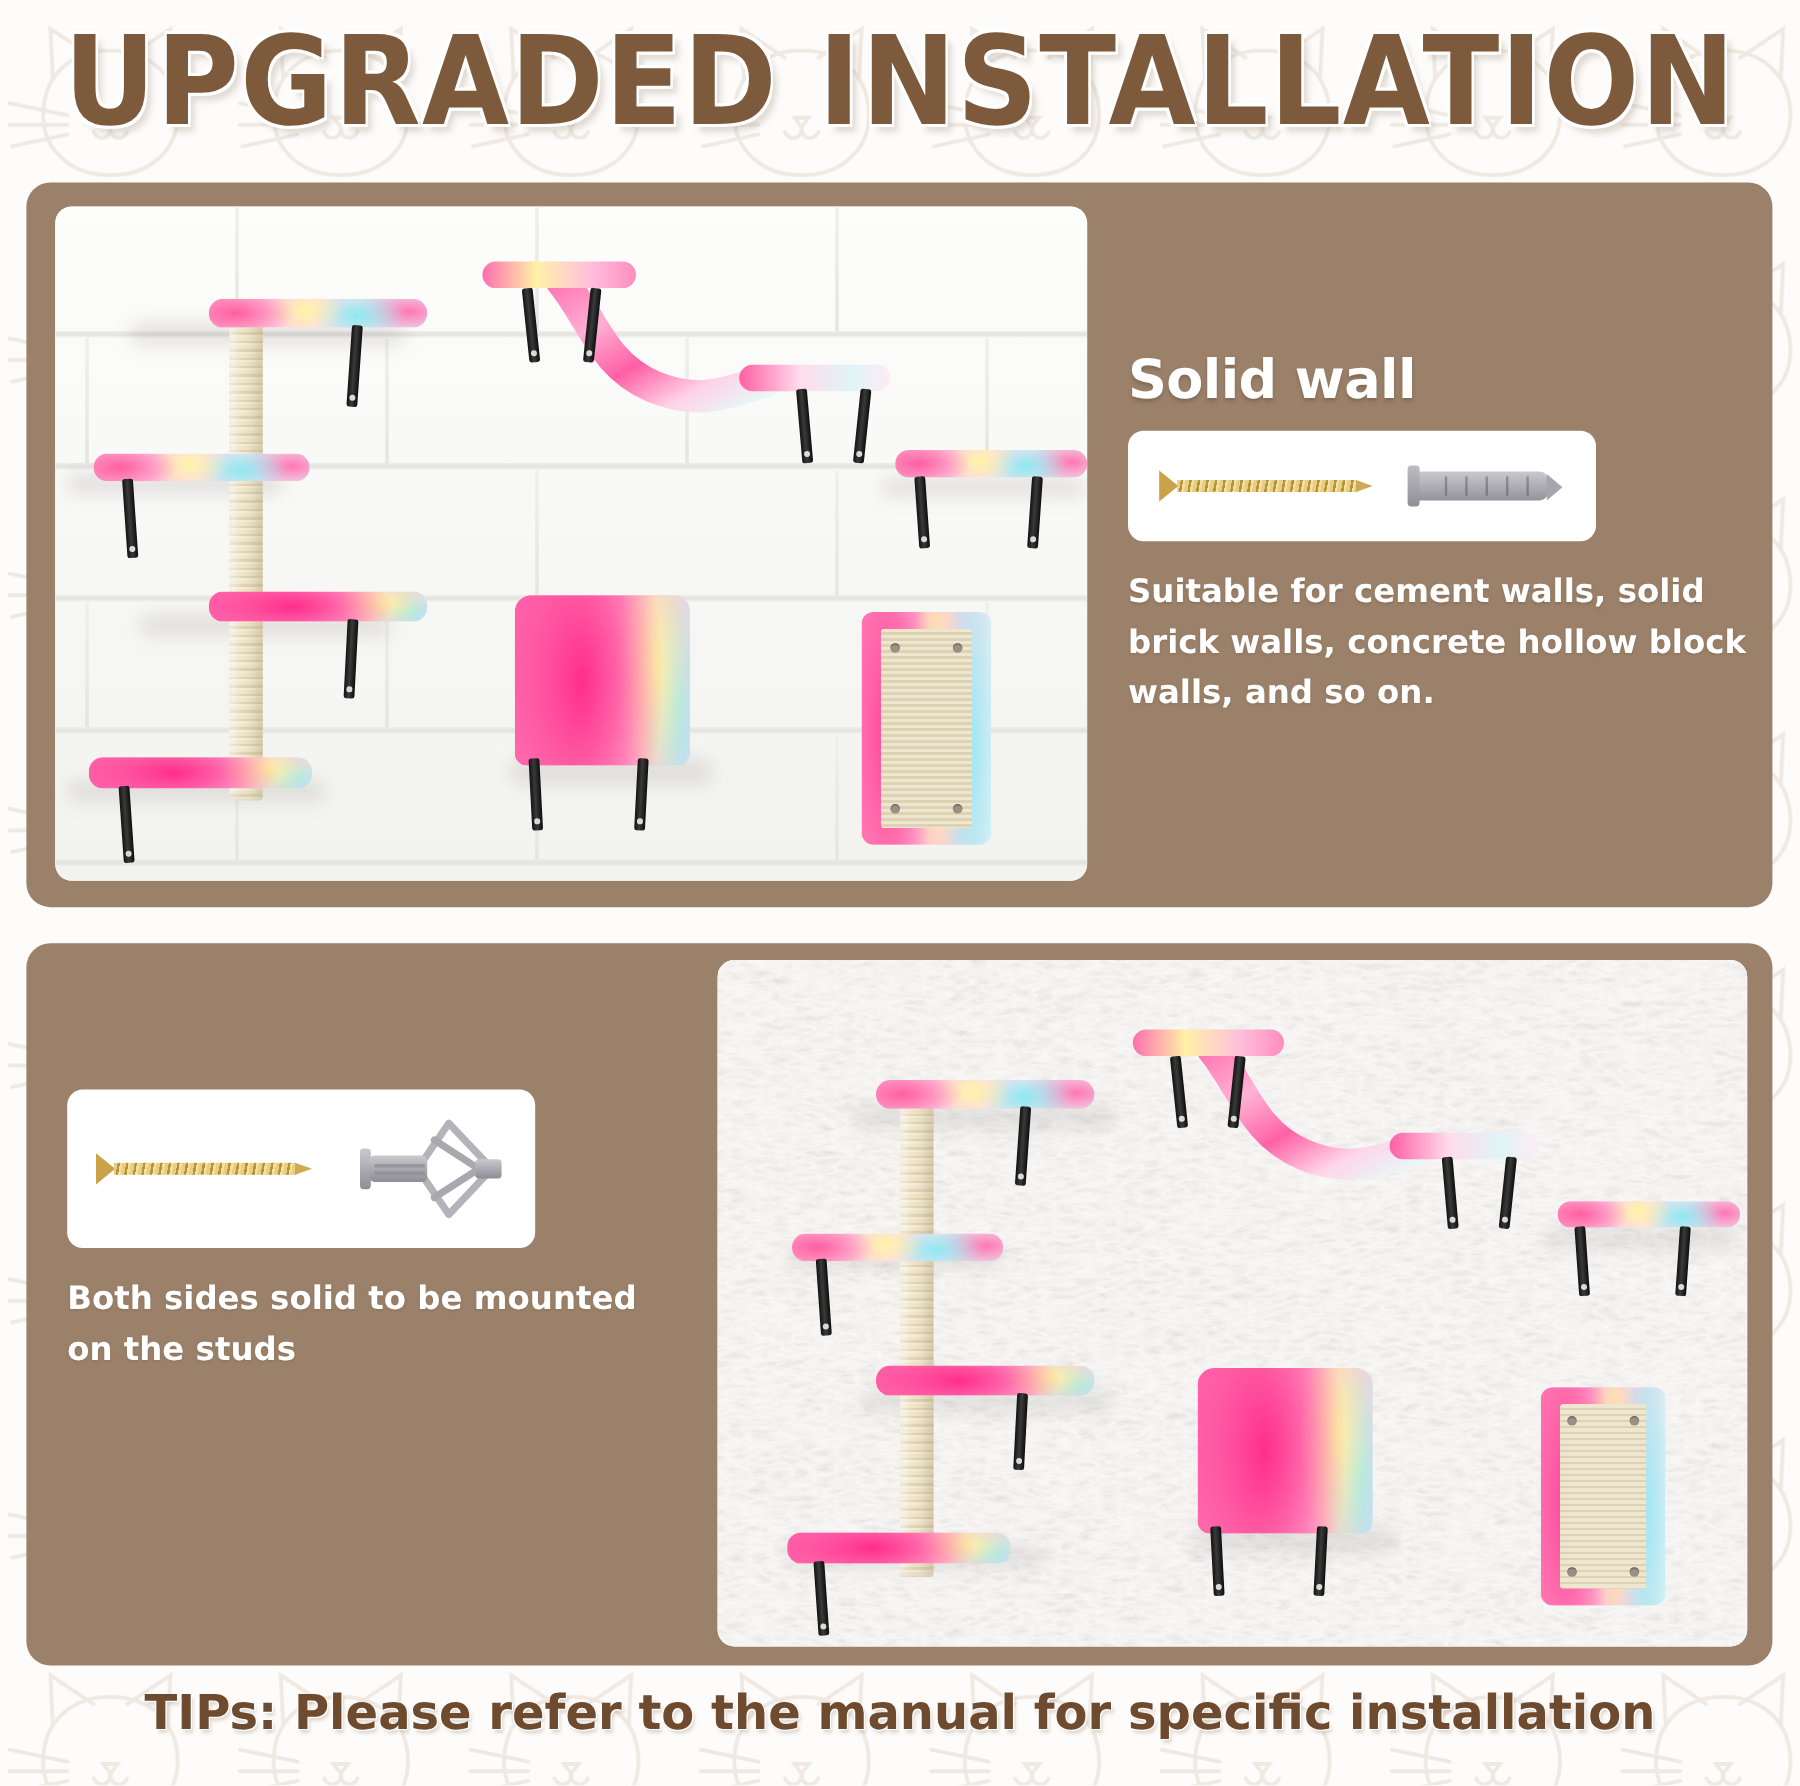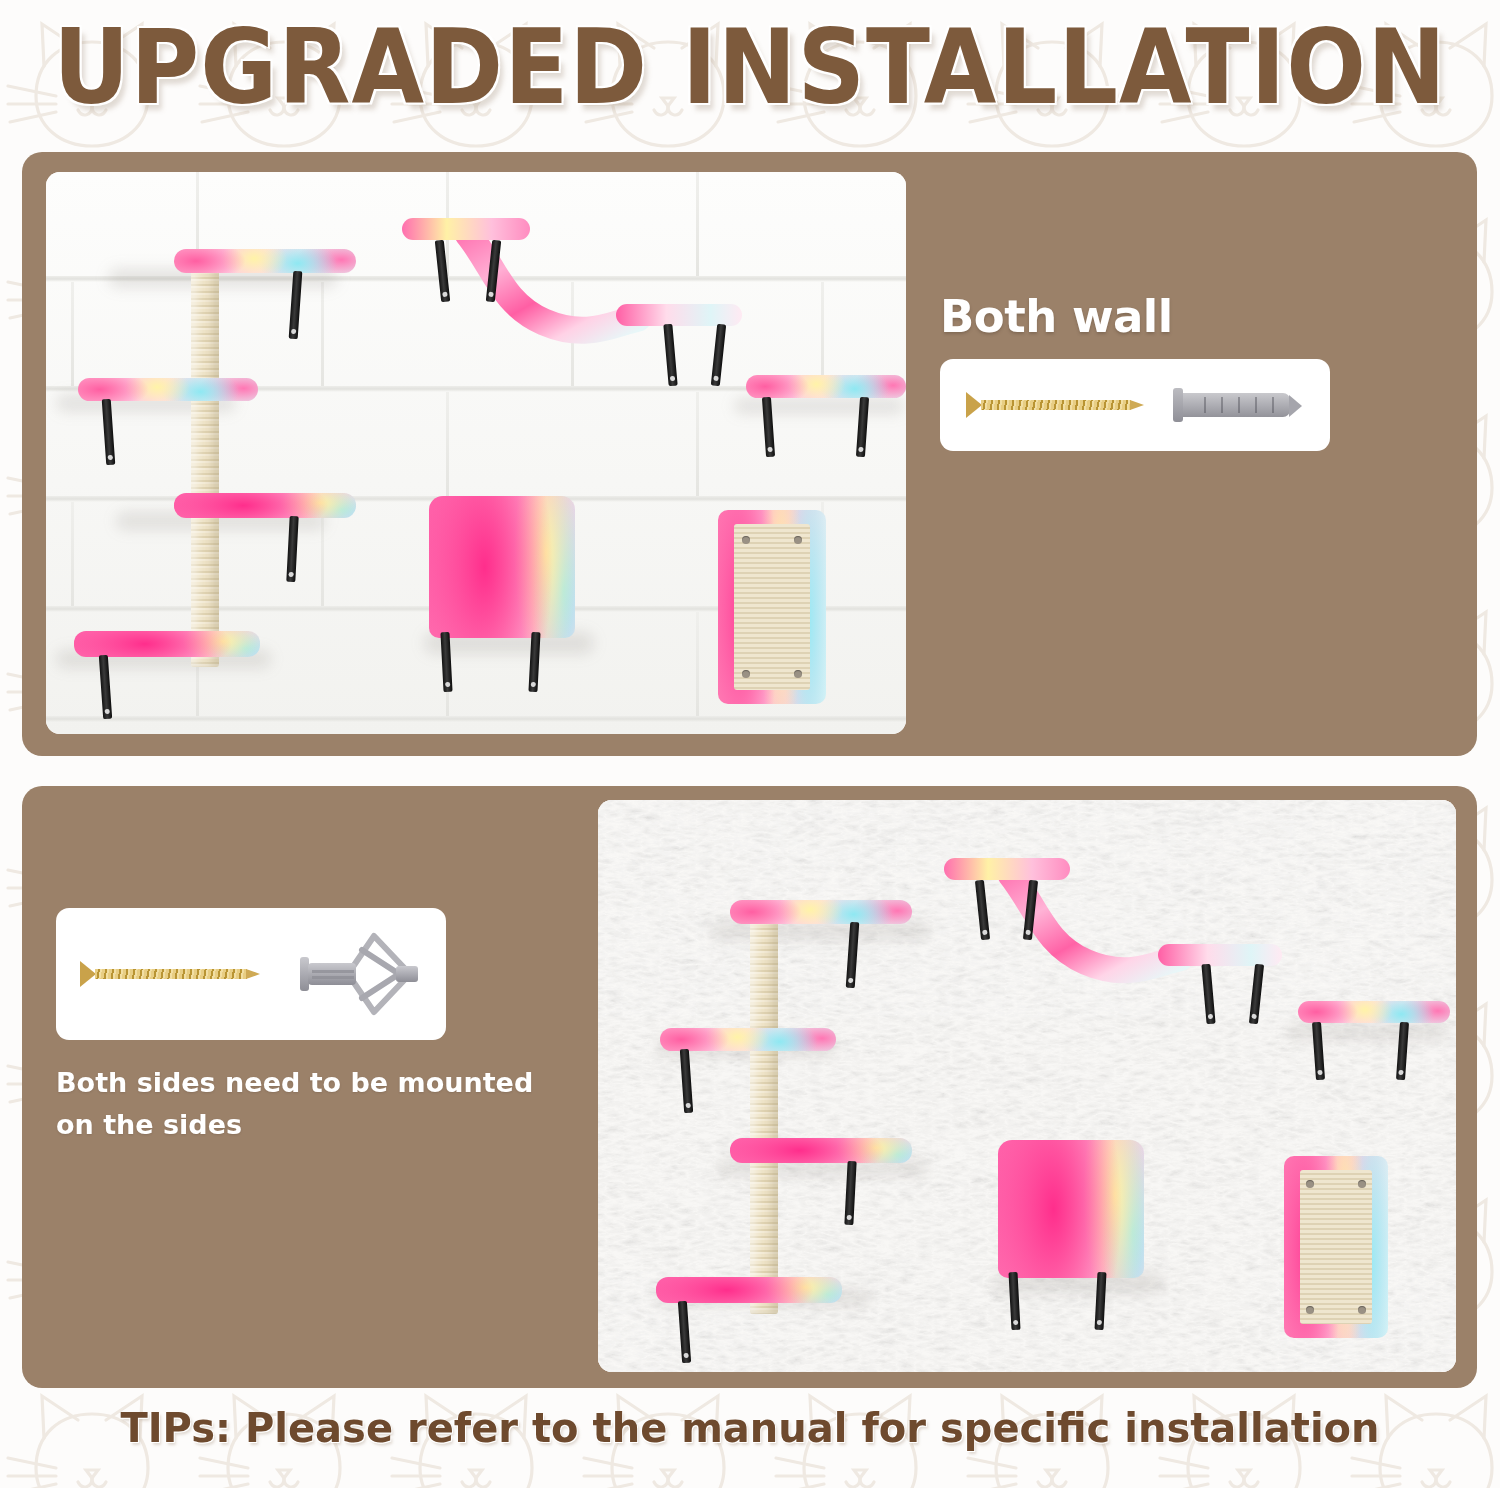--- a/index.html
+++ b/index.html
@@ -441,41 +441,42 @@
       <div class="edge tiedye-b"></div>
       <div class="sisal"></div>
       <div class="hole" style="left:24px;  top:26px;"></div>
       <div class="hole" style="right:24px; top:26px;"></div>
       <div class="hole" style="left:24px;  bottom:26px;"></div>
       <div class="hole" style="right:24px; bottom:26px;"></div>
     </div>
   </div>
 
   <div class="info" id="info-solid">
-    <h2>Both wall</h2>
+    <h2>Solid wall</h2>
 
     <div class="hw-card" id="card-solid">
 
       <div class="screw" style="left:26px; top:33px; width:190px; height:26px;">
         <div class="head"></div>
         <div class="shank" style="width:150px;"></div>
         <div class="tip" style="left:164px;"></div>
       </div>
 
       <div class="plug" style="left:240px; top:34px; width:110px; height:24px;">
         <div class="flange"></div>
         <div class="rib" style="left:24px;"></div>
         <div class="rib" style="left:41px;"></div>
         <div class="rib" style="left:58px;"></div>
         <div class="rib" style="left:75px;"></div>
         <div class="rib" style="left:92px;"></div>
         <div class="taper"></div>
       </div>
     </div>
 
+    <p>Suitable for cement walls, solid brick walls, concrete hollow block walls, and so on.</p>
   </div>
 
   <div class="panel" id="panel-drywall"></div>
 
   <div class="info" id="info-drywall">
 
     <div class="hw-card" id="card-drywall">
 
       <div class="screw" style="left:24px; top:53px; width:190px; height:26px;">
         <div class="head"></div>
@@ -498,21 +499,21 @@
 
         <rect x="8" y="33" width="9" height="34" rx="3" fill="url(#mg)"></rect>
         <rect x="16" y="39" width="48" height="22" rx="4" fill="url(#mg)"></rect>
         <rect x="20" y="46" width="42" height="3" fill="#8D8D95" opacity=".75"></rect>
         <rect x="20" y="52" width="42" height="3" fill="#8D8D95" opacity=".75"></rect>
 
         <rect x="104" y="42" width="22" height="16" rx="3" fill="url(#mg)"></rect>
       </svg>
     </div>
 
-    <p>Both sides need to be mounted on the sides</p>
+    <p>Both sides solid to be mounted on the studs</p>
   </div>
 
   <div class="photo" id="photo-drywall">
     <div class="stucco-wall">
       <svg class="grain" width="900" height="600" viewBox="0 0 900 600" preserveAspectRatio="none" aria-hidden="true">
         <defs>
           <filter id="stuccoF" x="0" y="0" width="100%" height="100%">
             <feTurbulence type="turbulence" baseFrequency="0.055 0.16" numOctaves="4" seed="9" result="t"></feTurbulence>
             <feColorMatrix in="t" type="saturate" values="0"></feColorMatrix>
             <feComponentTransfer>

